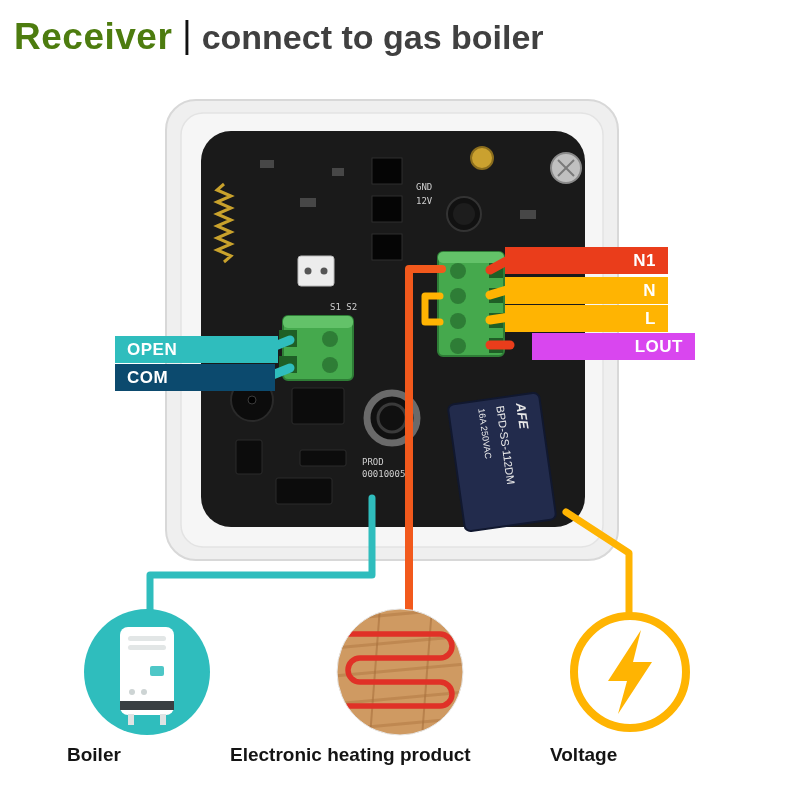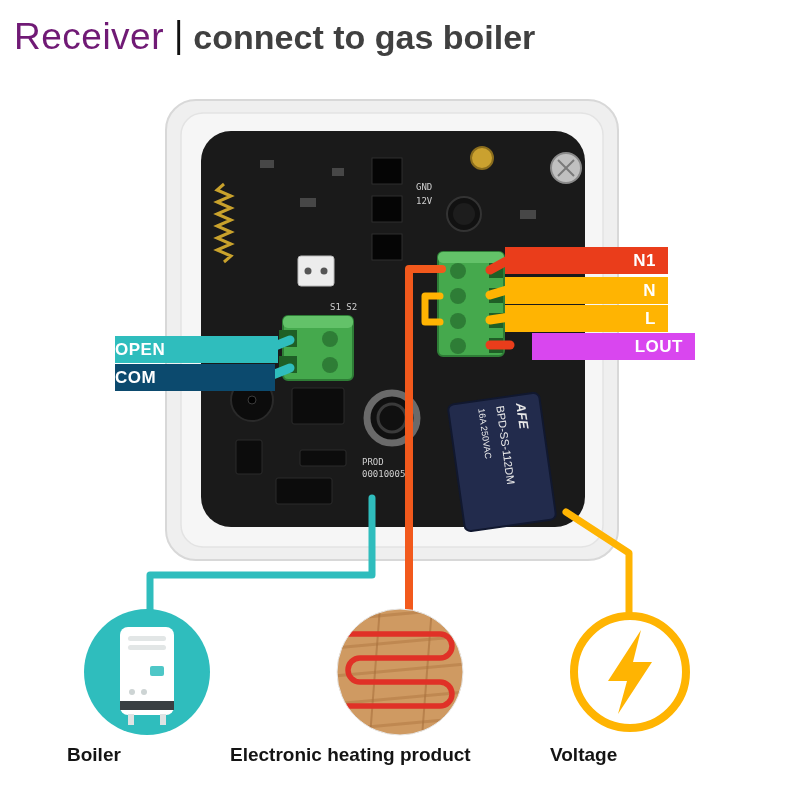--- a/index.html
+++ b/index.html
@@ -3,30 +3,30 @@
 <meta charset="utf-8">
 <style>
   html,body{margin:0;padding:0;background:#ffffff;}
   .canvas{
     position:relative;width:800px;height:800px;background:#ffffff;overflow:hidden;
     font-family:"Liberation Sans",sans-serif;
   }
   .scene{position:absolute;left:0;top:0;width:800px;height:800px;}
   
   .header{position:absolute;left:14px;top:16px;display:flex;align-items:baseline;gap:10px;white-space:nowrap;}
-  .t1{color:#701a75;font-size:37px;font-weight:400;letter-spacing:.5px;}
+  .t1{color:#4d7c0f;font-size:37px;font-weight:700;letter-spacing:.5px;}
   .sep{color:#111;font-size:36px;font-weight:300;transform:translateY(-2px);}
   .t2{color:#404040;font-size:34px;font-weight:700;}
   
   .bar{
     position:absolute;height:27px;box-sizing:border-box;display:flex;align-items:center;
     color:#ffffff;font-weight:bold;font-size:17px;letter-spacing:.5px;
   }
   .bar.right{justify-content:flex-end;padding-right:12px;}
-  .bar.left{justify-content:flex-start;}
+  .bar.left{justify-content:flex-start;padding-left:12px;}
   #bar-n1  {left:505px;top:247px;width:163px;background:#ea3d1b;}
   #bar-n   {left:505px;top:277px;width:163px;background:#ffb402;}
   #bar-l   {left:505px;top:305px;width:163px;background:#ffb402;}
   #bar-lout{left:532px;top:333px;width:163px;background:#d946ef;}
   #bar-open{left:115px;top:336px;width:163px;background:#2fbdbd;}
   #bar-com {left:115px;top:364px;width:160px;background:#0c4a6e;}
   
   .cap{position:absolute;top:744px;text-align:left;font-weight:bold;font-size:19px;color:#141414;}
   #cap-boiler{left:67px;width:160px;}
   #cap-heat  {left:230px;width:340px;}

